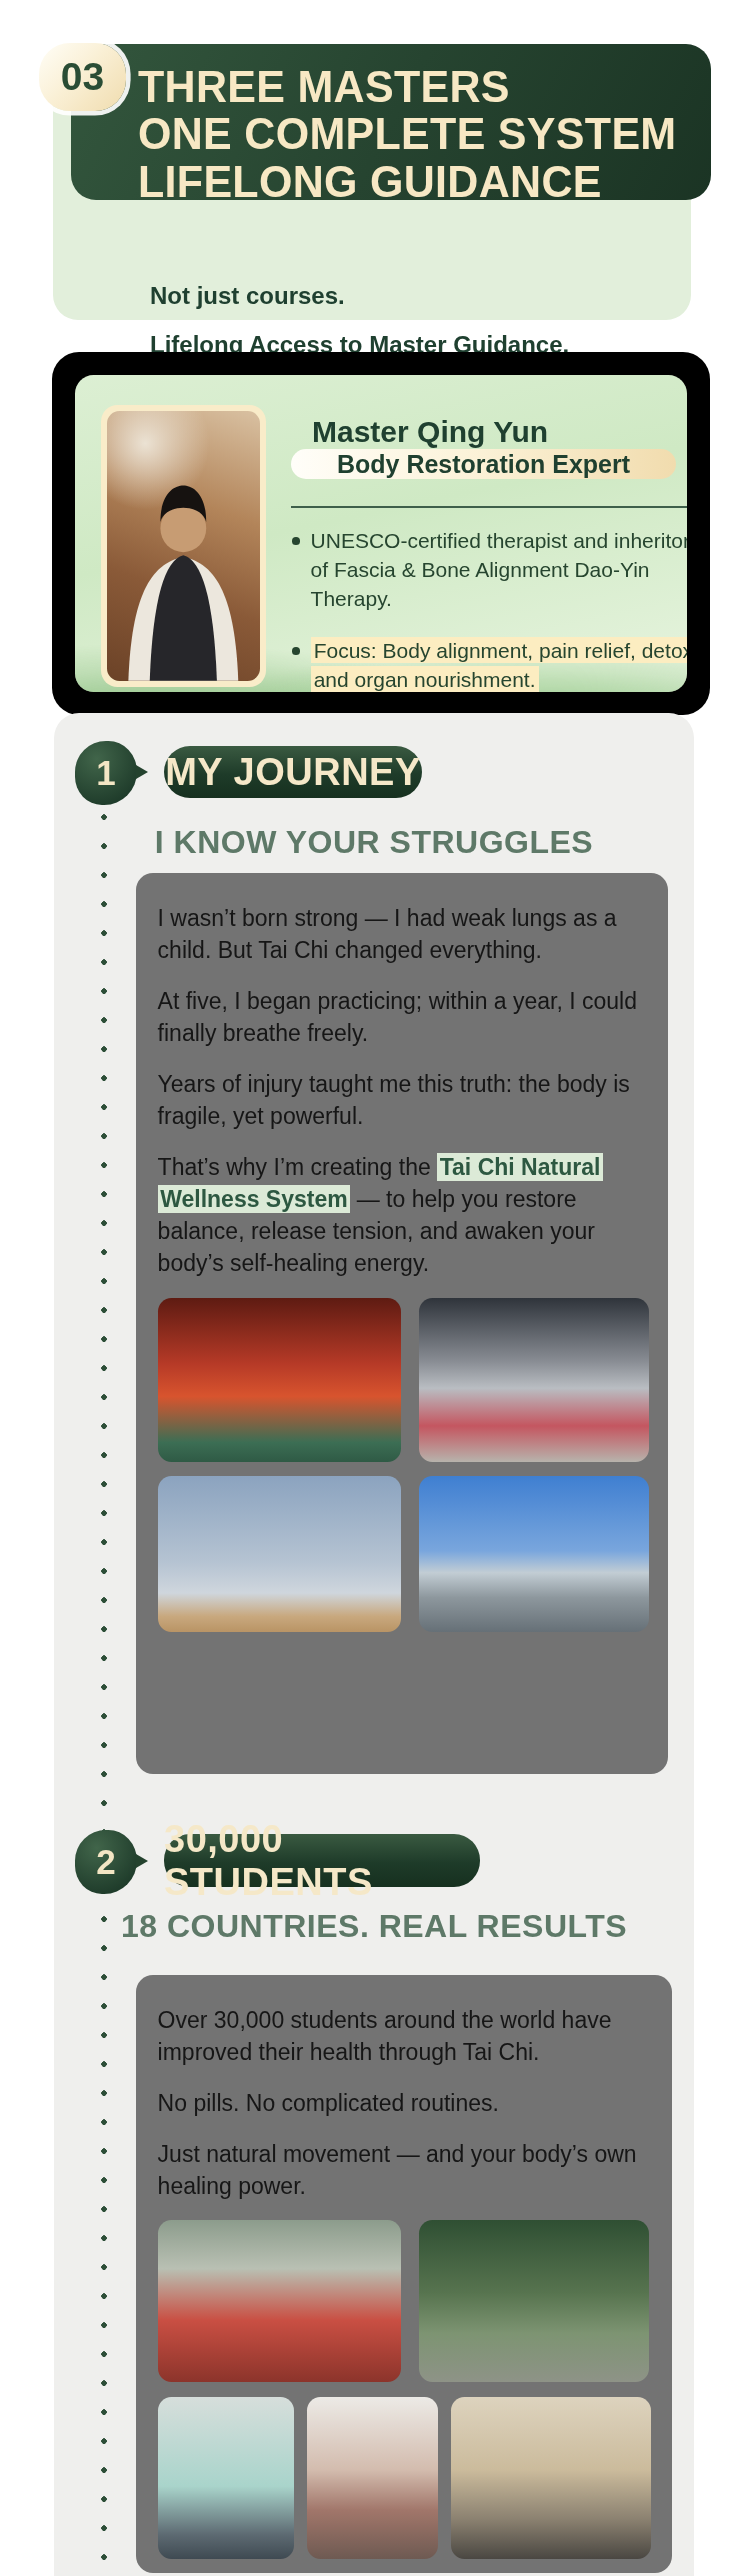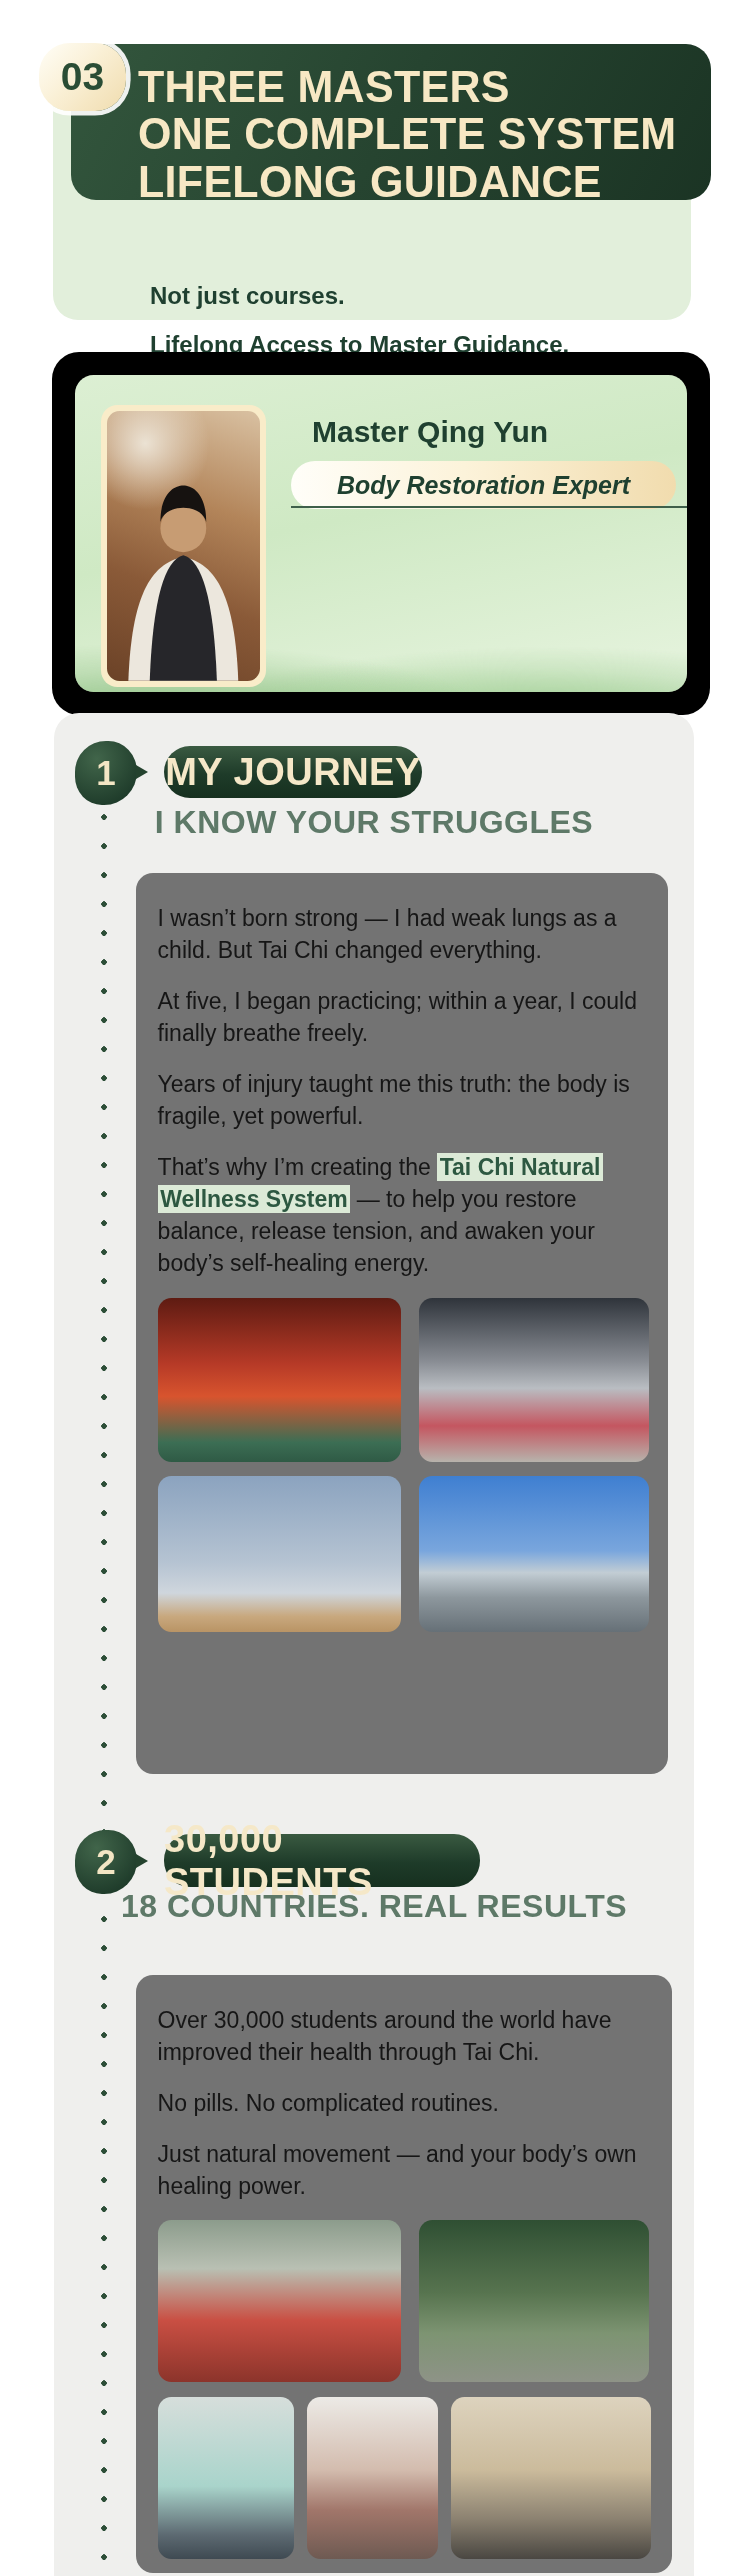--- a/index.html
+++ b/index.html
@@ -75,21 +75,21 @@
     background:#f9ecc9; border-radius:16.5px; padding:6.2px; z-index:2;
   }
   .qy-photo-img {
     width:100%; height:100%; border-radius:12.4px; overflow:hidden;
     background:
       radial-gradient(60% 35% at 25% 12%, rgba(240,234,222,0.9), rgba(240,234,222,0) 70%),
       linear-gradient(200deg,#d9c1a2 0%,#b3855a 35%,#8a5a38 65%,#6b4227 100%);
   }
   .qy-photo-img svg { width:100%; height:100%; display:block; }
   .qy-name  { left:237px; top:40px; }
-  .qy-pill  { left:216px; top:86px; width:385px; height:48px;font-style:italic; }
+  .qy-pill  { left:216px; top:74px; width:385px; height:30px; }
   .qy-divider { left:216px; top:131px; width:427px; }
   .qy-bullets { left:216px; top:152px; width:418px; }
   .qy-bullets li { margin-bottom:23px; }
 
   
   .gray-section { left:54px; top:713px; width:640px; height:1892px; background:#efefed; border-radius:25px; }
   .dotted-line {
     left:101px; top:814px; width:6.2px; height:1762px;
     background-image:radial-gradient(circle at 3.1px 3.1px,#2c4e37 2.6px,transparent 3px);
     background-size:6.2px 29px; background-repeat:repeat-y;
@@ -113,21 +113,21 @@
     color:#f5e8c8; font-size:38px; font-weight:bold; letter-spacing:0.5px;
   }
   .blob-1 { left:75px; top:741px; }
   .pill-1 { left:164px; top:746px; width:258px; height:52px; }
   .head-1 { left:54px; top:804px; width:640px; }
   .blob-2 { left:75px; top:1830px; }
   .pill-2 { left:164px; top:1834px; width:316px; height:53px; }
   .head-2 { left:54px; top:1888px; width:640px; }
   .sec-head {
     position:absolute; text-align:center; font-size:32px; font-weight:bold;
-    color:#5e7968; letter-spacing:0.5px;
+    color:#5e7968; letter-spacing:0.5px;margin-top:20px;
   }
 
   
   .wcard { position:absolute; background:#737373; border-radius:17px; padding:29px 20.6px 0 21.6px;margin-top:11px; }
   .card-w1 { left:136px; top:862px; width:532px; height:901px; }
   .card-w2 { left:136px; top:1964px; width:536px; height:598px; }
   .wcard p { font-size:23px; line-height:1.4; color:#161616; margin-bottom:18.5px; }
   .hl-green { font-weight:bold; color:#2d5841; background:#dcead7; padding:1px 2.6px; box-decoration-break:clone; -webkit-box-decoration-break:clone; }
 
   .photo-grid { display:grid; grid-template-columns:243px 230px; column-gap:18px; row-gap:14.4px; margin-top:15.5px; }
@@ -177,20 +177,24 @@
           <circle cx="50" cy="74" r="15" fill="#c79c73"></circle>
           <path d="M35,70 C35,52 44,47 50,47 C56,47 65,52 65,70 C62,58 38,58 35,70 Z" fill="#161210"></path>
         </svg>
       </div>
     </div>
 
     <div class="m-name qy-name">Master Qing Yun</div>
     <div class="m-pill qy-pill">Body Restoration Expert</div>
     <div class="m-divider qy-divider"></div>
 
+    <ul class="m-bullets qy-bullets">
+      <li><span>UNESCO-certified therapist and inheritor of Fascia &amp; Bone Alignment Dao-Yin Therapy.</span></li>
+      <li><span class="hl-cream">Focus: Body alignment, pain relief, detox, and organ nourishment.</span></li>
+    </ul>
   </div>
 </div>
 
 <div class="abs gray-section"></div>
 <div class="abs dotted-line"></div>
 
 <div class="num-blob blob-1">1</div>
 <div class="sec-pill pill-1">MY JOURNEY</div>
 <div class="sec-head head-1">I KNOW YOUR STRUGGLES</div>
 

